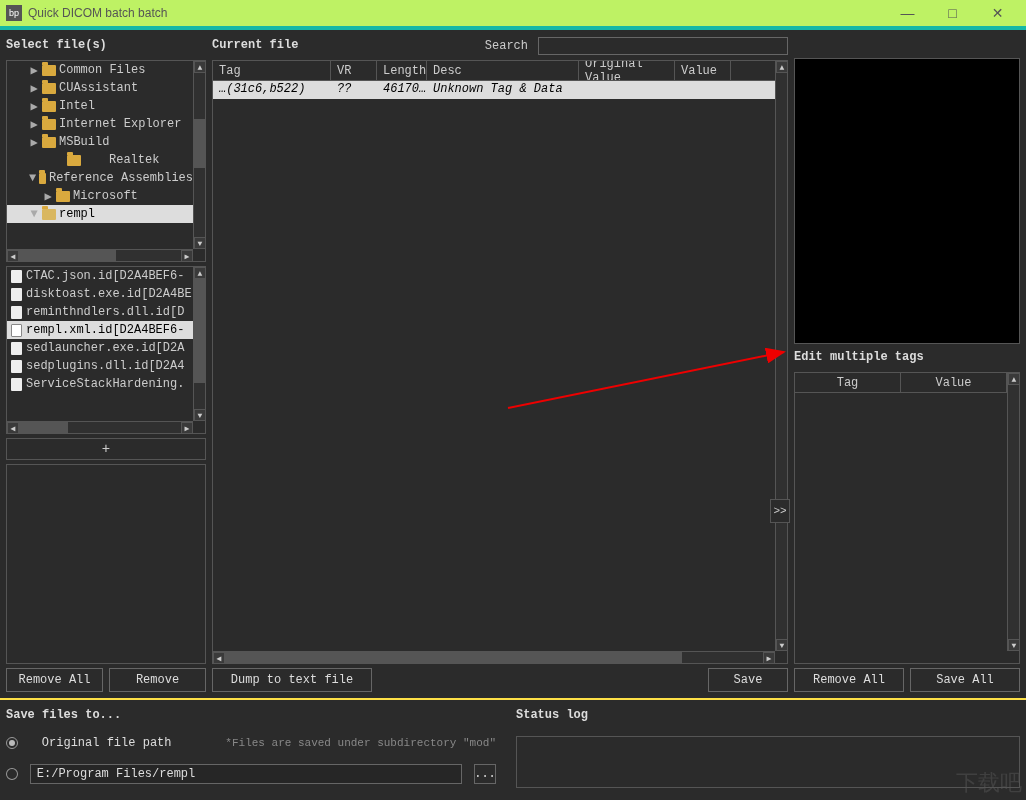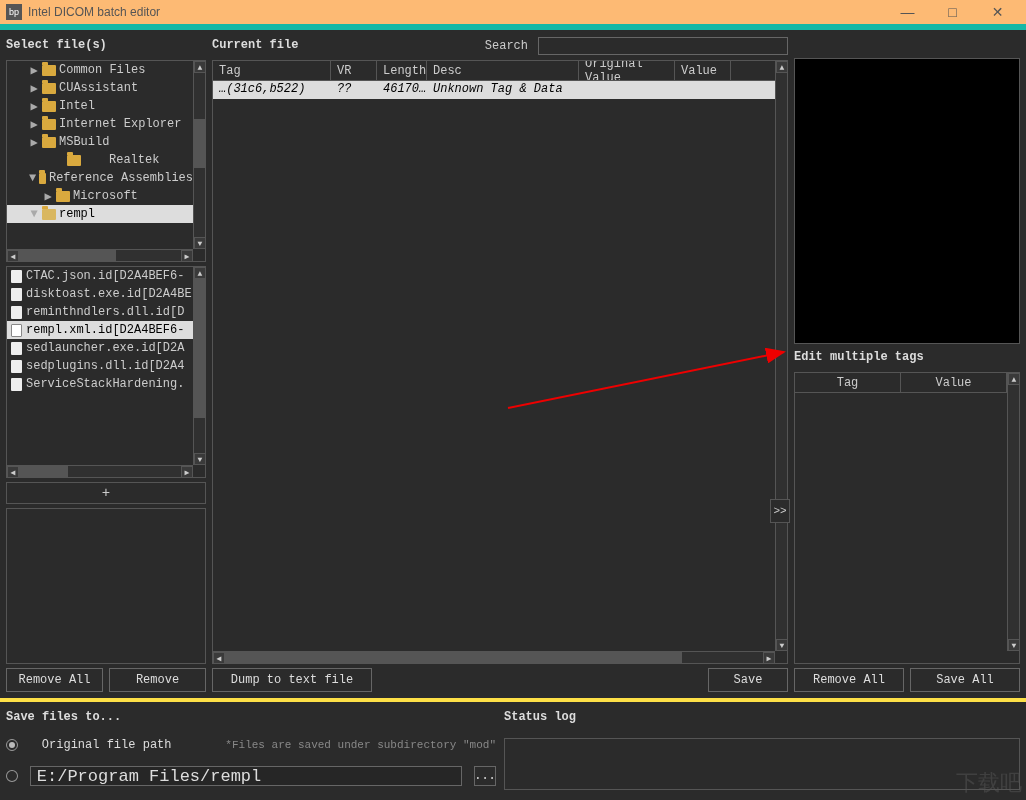--- a/index.html
+++ b/index.html
@@ -8,26 +8,26 @@
   font-size: 12px;
   background: #2b2b2b;
   color: #ccc;
   width: 1026px;
   height: 800px;
   overflow: hidden;
   position: relative;
 }
 .titlebar {
   height: 30px;
-  background: #fdba74;
+  background: #bef264;
   color: #555;
   display: flex;
   align-items: center;
   padding: 0 6px;
-  border-bottom: 6px solid #14b8a6;
+  border-bottom: 4px solid #14b8a6;
 }
 .titlebar .app-icon {
   width: 16px; height: 16px;
   background: #555; color: #fff;
   font-size: 9px;
   display: flex; align-items: center; justify-content: center;
   margin-right: 6px;
   font-family: sans-serif;
 }
 .titlebar .title { flex: 1; font-family: "Segoe UI", sans-serif; font-size: 12px; }
@@ -95,21 +95,21 @@
   display: flex; flex-direction: column;
 }
 .sbtn {
   width:12px; height:12px; background:#3a3a3a; border:1px solid #555;
   display:flex; align-items:center; justify-content:center;
   font-size:8px; color:#ccc;
 }
 .strack { flex:1; background:#303030; position: relative; }
 .sthumb { position: absolute; background:#555; }
 .file-list-panel {
-  height: 212px;
+  height: 168px;
   overflow: hidden;
   position: relative;
 }
 .file-list-body { position: absolute; top:0; left:0; right:12px; bottom:12px; overflow: hidden;}
 .file-row {
   display: flex; align-items: center;
   height: 18px; gap: 4px;
   padding-left: 4px;
   white-space: nowrap;
 }
@@ -188,23 +188,23 @@
   left: 770px; top: 499px;
   width: 20px; height: 24px;
   border:1px solid #555;
   display:flex; align-items:center; justify-content:center;
   font-size: 11px;
   background:#2b2b2b;
 }
 .bottom {
   height: 96px;
   padding: 6px;
-  border-top: 4px solid #fde047;
+  border-top: 2px solid #fde047;
   display: flex;
-  gap: 8px;
+  gap: 20px;
   position: relative;
 }
 .save-col { width: 490px; }
 .status-col { flex:1; }
 .bottom .section-label { margin-bottom: 10px; }
 .radio-row {
   display: flex; align-items: center; gap: 12px;
   margin-bottom: 14px;
   color: #ddd;
   justify-content: space-between;
@@ -214,21 +214,21 @@
   border: 1px solid #999;
   display: inline-flex; align-items: center; justify-content: center;
 }
 .radio.checked::after {
   content:""; width:6px; height:6px; border-radius:50%; background:#bbb;
 }
 .hint { color: #888; font-size: 11px; }
 .path-input {
   height: 20px; width: 440px;
   background: #262626; border:1px solid #666;
-  color:#ddd; font-family: inherit; font-size:17px;
+  color:#ddd; font-family: inherit; font-size:12px;
   padding: 0 6px;
 }
 .browse-btn {
   width: 22px; height: 20px;
   border:1px solid #666; background:#2b2b2b;
   display:inline-flex; align-items:center; justify-content:center;
   color:#ddd;
 }
 .annotation-arrow {
   position: absolute;
@@ -242,21 +242,21 @@
   font-family: "Microsoft YaHei", sans-serif;
   opacity: 0.5;
   pointer-events: none;
 }
 </style>
 </head>
 <body>
 
 <div class="titlebar">
   <div class="app-icon">bp</div>
-  <div class="title">Intel DICOM batch editor</div>
+  <div class="title">Quick DICOM batch batch</div>
   <div class="winbtn">—</div>
   <div class="winbtn">□</div>
   <div class="winbtn">✕</div>
 </div>
 
 <div class="main">
 
   <div class="col-left">
     <div class="section-label">Select file(s)</div>
 

